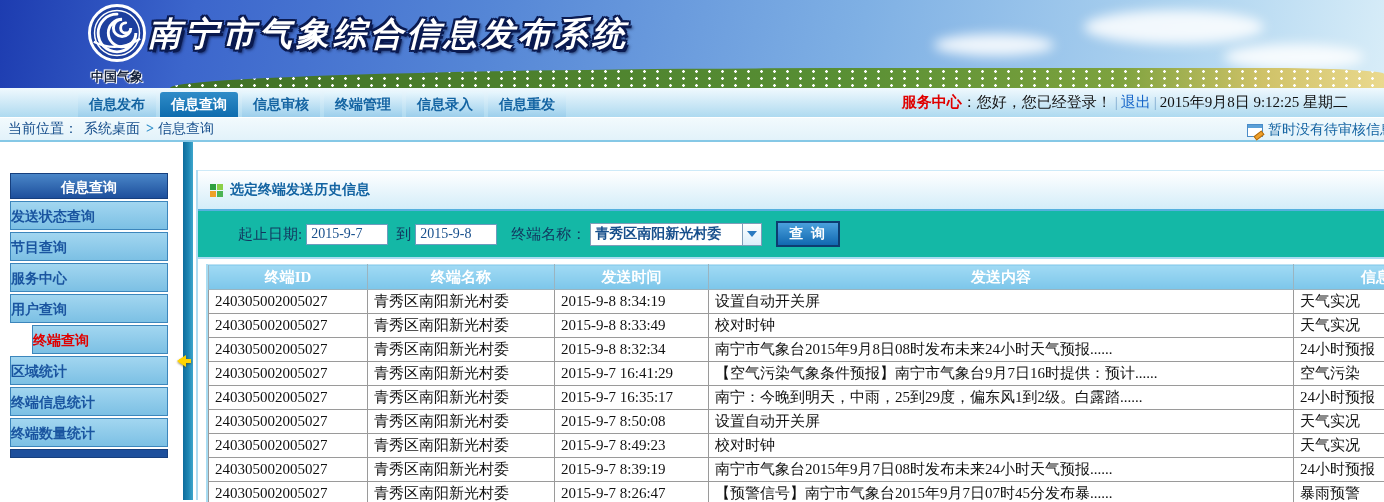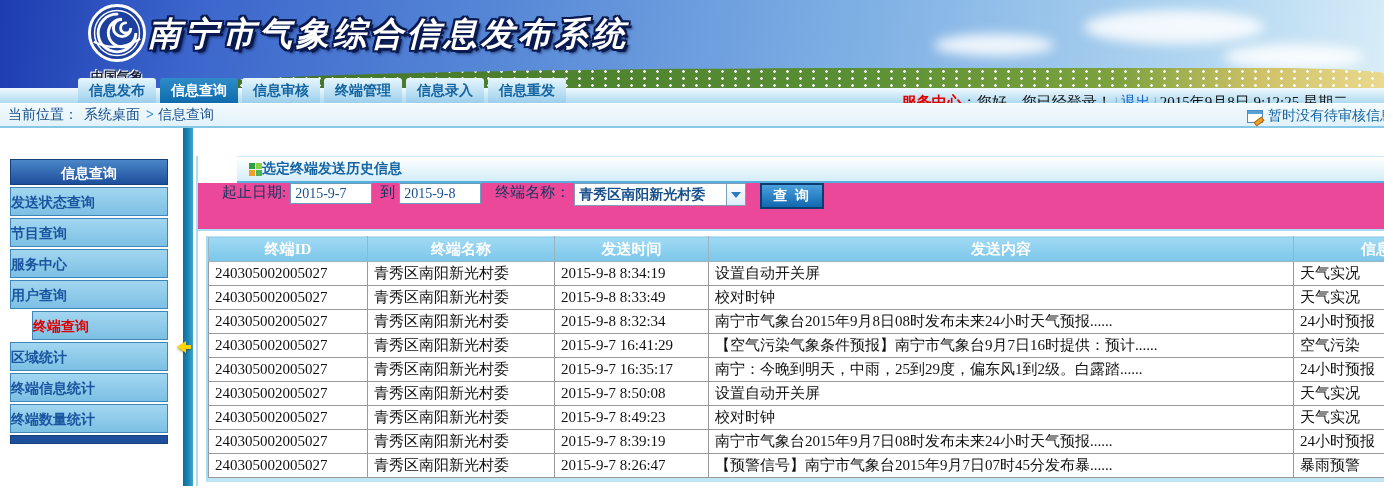--- a/index.html
+++ b/index.html
@@ -18,21 +18,21 @@
     background-size:13px 7px,100% 100%; }
   .logo-wrap { position:absolute; left:84px; top:4px; width:66px; text-align:center; }
   .logo-caption { margin-top:2px; font-size:13px; font-weight:bold; color:#15213c;
     text-shadow:0 0 2px #fff,1px 1px 0 #fff,-1px -1px 0 #fff; }
   .site-title { position:absolute; left:148px; top:12px; font-size:33px; font-weight:bold; font-style:italic;
     letter-spacing:4px; color:#ffffff;
     text-shadow:-2px 0 #0a1a50,2px 0 #0a1a50,0 -2px #0a1a50,0 2px #0a1a50,
       -2px -2px #0a1a50,2px -2px #0a1a50,-2px 2px #0a1a50,3px 3px #0a1a50,4px 4px 3px rgba(5,10,40,.6); }
 
   
-  .navbar { position:relative; height:15px; background:linear-gradient(#f0f9fe,#c2e3f4 70%,#aedaf0);
+  .navbar { position:relative; height:29px; background:linear-gradient(#f0f9fe,#c2e3f4 70%,#aedaf0);
     display:flex; align-items:flex-end; }
   .tabs { display:flex; gap:4px; margin-left:78px; }
   .tab { height:25px; line-height:25px; padding:0 11px; border-radius:3px 3px 0 0;
     background:linear-gradient(#e7f6fd,#9ccfec); color:#1464a2; font-size:14px; font-weight:bold; cursor:pointer; }
   .tab.active { background:linear-gradient(#2f8cc8,#0e6cae); color:#fff; position:relative; }
   .tab.active::after { content:""; position:absolute; left:50%; bottom:-11px; margin-left:-6px;
     border:6px solid transparent; border-top-color:#0e6cae; }
   .service { position:absolute; right:36px; top:5px; font-family:"Liberation Serif",serif;
     font-size:15px; color:#111; white-space:nowrap; }
   .service .svc-label { color:#e00000; font-weight:bold; }
@@ -67,33 +67,33 @@
 
   .vdivider { position:absolute; left:183px; top:0; bottom:0; width:10px;
     background:linear-gradient(to right,#0c6c9c,#1e87b4 55%,#3fa6cc); }
   .collapse-arrow { position:absolute; left:171px; top:213px; width:20px; height:12px; cursor:pointer;
     filter:drop-shadow(0 1px 1px rgba(80,60,0,.6)); }
   .collapse-arrow .stem { position:absolute; left:8px; top:4px; width:12px; height:4px; background:#ffd400; }
   .collapse-arrow .head { position:absolute; left:0; top:0; width:0; height:0;
     border:6px solid transparent; border-right:9px solid #ffd400; }
 
   .main { position:absolute; left:196px; top:28px; right:0; bottom:0; border-left:2px solid #b0dcf2; }
-  .panel-header { height:27px; display:flex; align-items:center; padding-left:12px;
-    background:linear-gradient(#ffffff,#d4edf9); border-top:1px solid #cdeaf8; border-bottom:2px solid #55b0de;margin-left:39px; }
+  .panel-header { height:41px; display:flex; align-items:center; gap:7px; padding-left:12px;
+    background:linear-gradient(#ffffff,#d4edf9); border-top:1px solid #cdeaf8; border-bottom:2px solid #55b0de; }
   .grid-icon { position:relative; width:13px; height:13px; }
   .grid-icon i { position:absolute; width:6px; height:6px; }
   .grid-icon .q1 { left:0; top:0; background:#2fa040; }
   .grid-icon .q2 { right:0; top:0; background:#8cd048; }
   .grid-icon .q3 { left:0; bottom:0; background:#f0a028; }
   .grid-icon .q4 { right:0; bottom:0; background:#4cb454; }
   .panel-title { font-size:14px; font-weight:bold; color:#1464a2; }
 
-  .filter-row { height:48px; display:flex; align-items:flex-start; padding-left:24px;
+  .filter-row { height:48px; display:flex; align-items:center; padding-left:40px;
     font-family:"Liberation Serif",serif; font-size:15px; color:#12355e;
-    border-bottom:2px solid #aadcf2; background:#ec4899; }
+    border-bottom:2px solid #aadcf2; background:#14b8a6; }
   .filter-row .lbl { margin-right:4px; }
   .txt-input { width:82px; height:21px; border:1px solid #6d9cbe; background:#fff;
     font-family:"Liberation Serif",serif; font-size:14px; color:#174f8c; padding:0 4px; }
   .to-lbl { margin:0 8px; }
   .term-lbl { margin-left:14px; }
   .select-box { display:flex; align-items:center; width:172px; height:23px; border:1px solid #7f9db9;
     background:#fff; cursor:pointer; }
   .select-box .sel-text { flex:1; padding-left:4px; font-size:14px; font-weight:bold; color:#174f8c;
     white-space:nowrap; overflow:hidden; }
   .select-box .sel-btn { width:19px; height:21px; border-left:1px solid #7f9db9;

